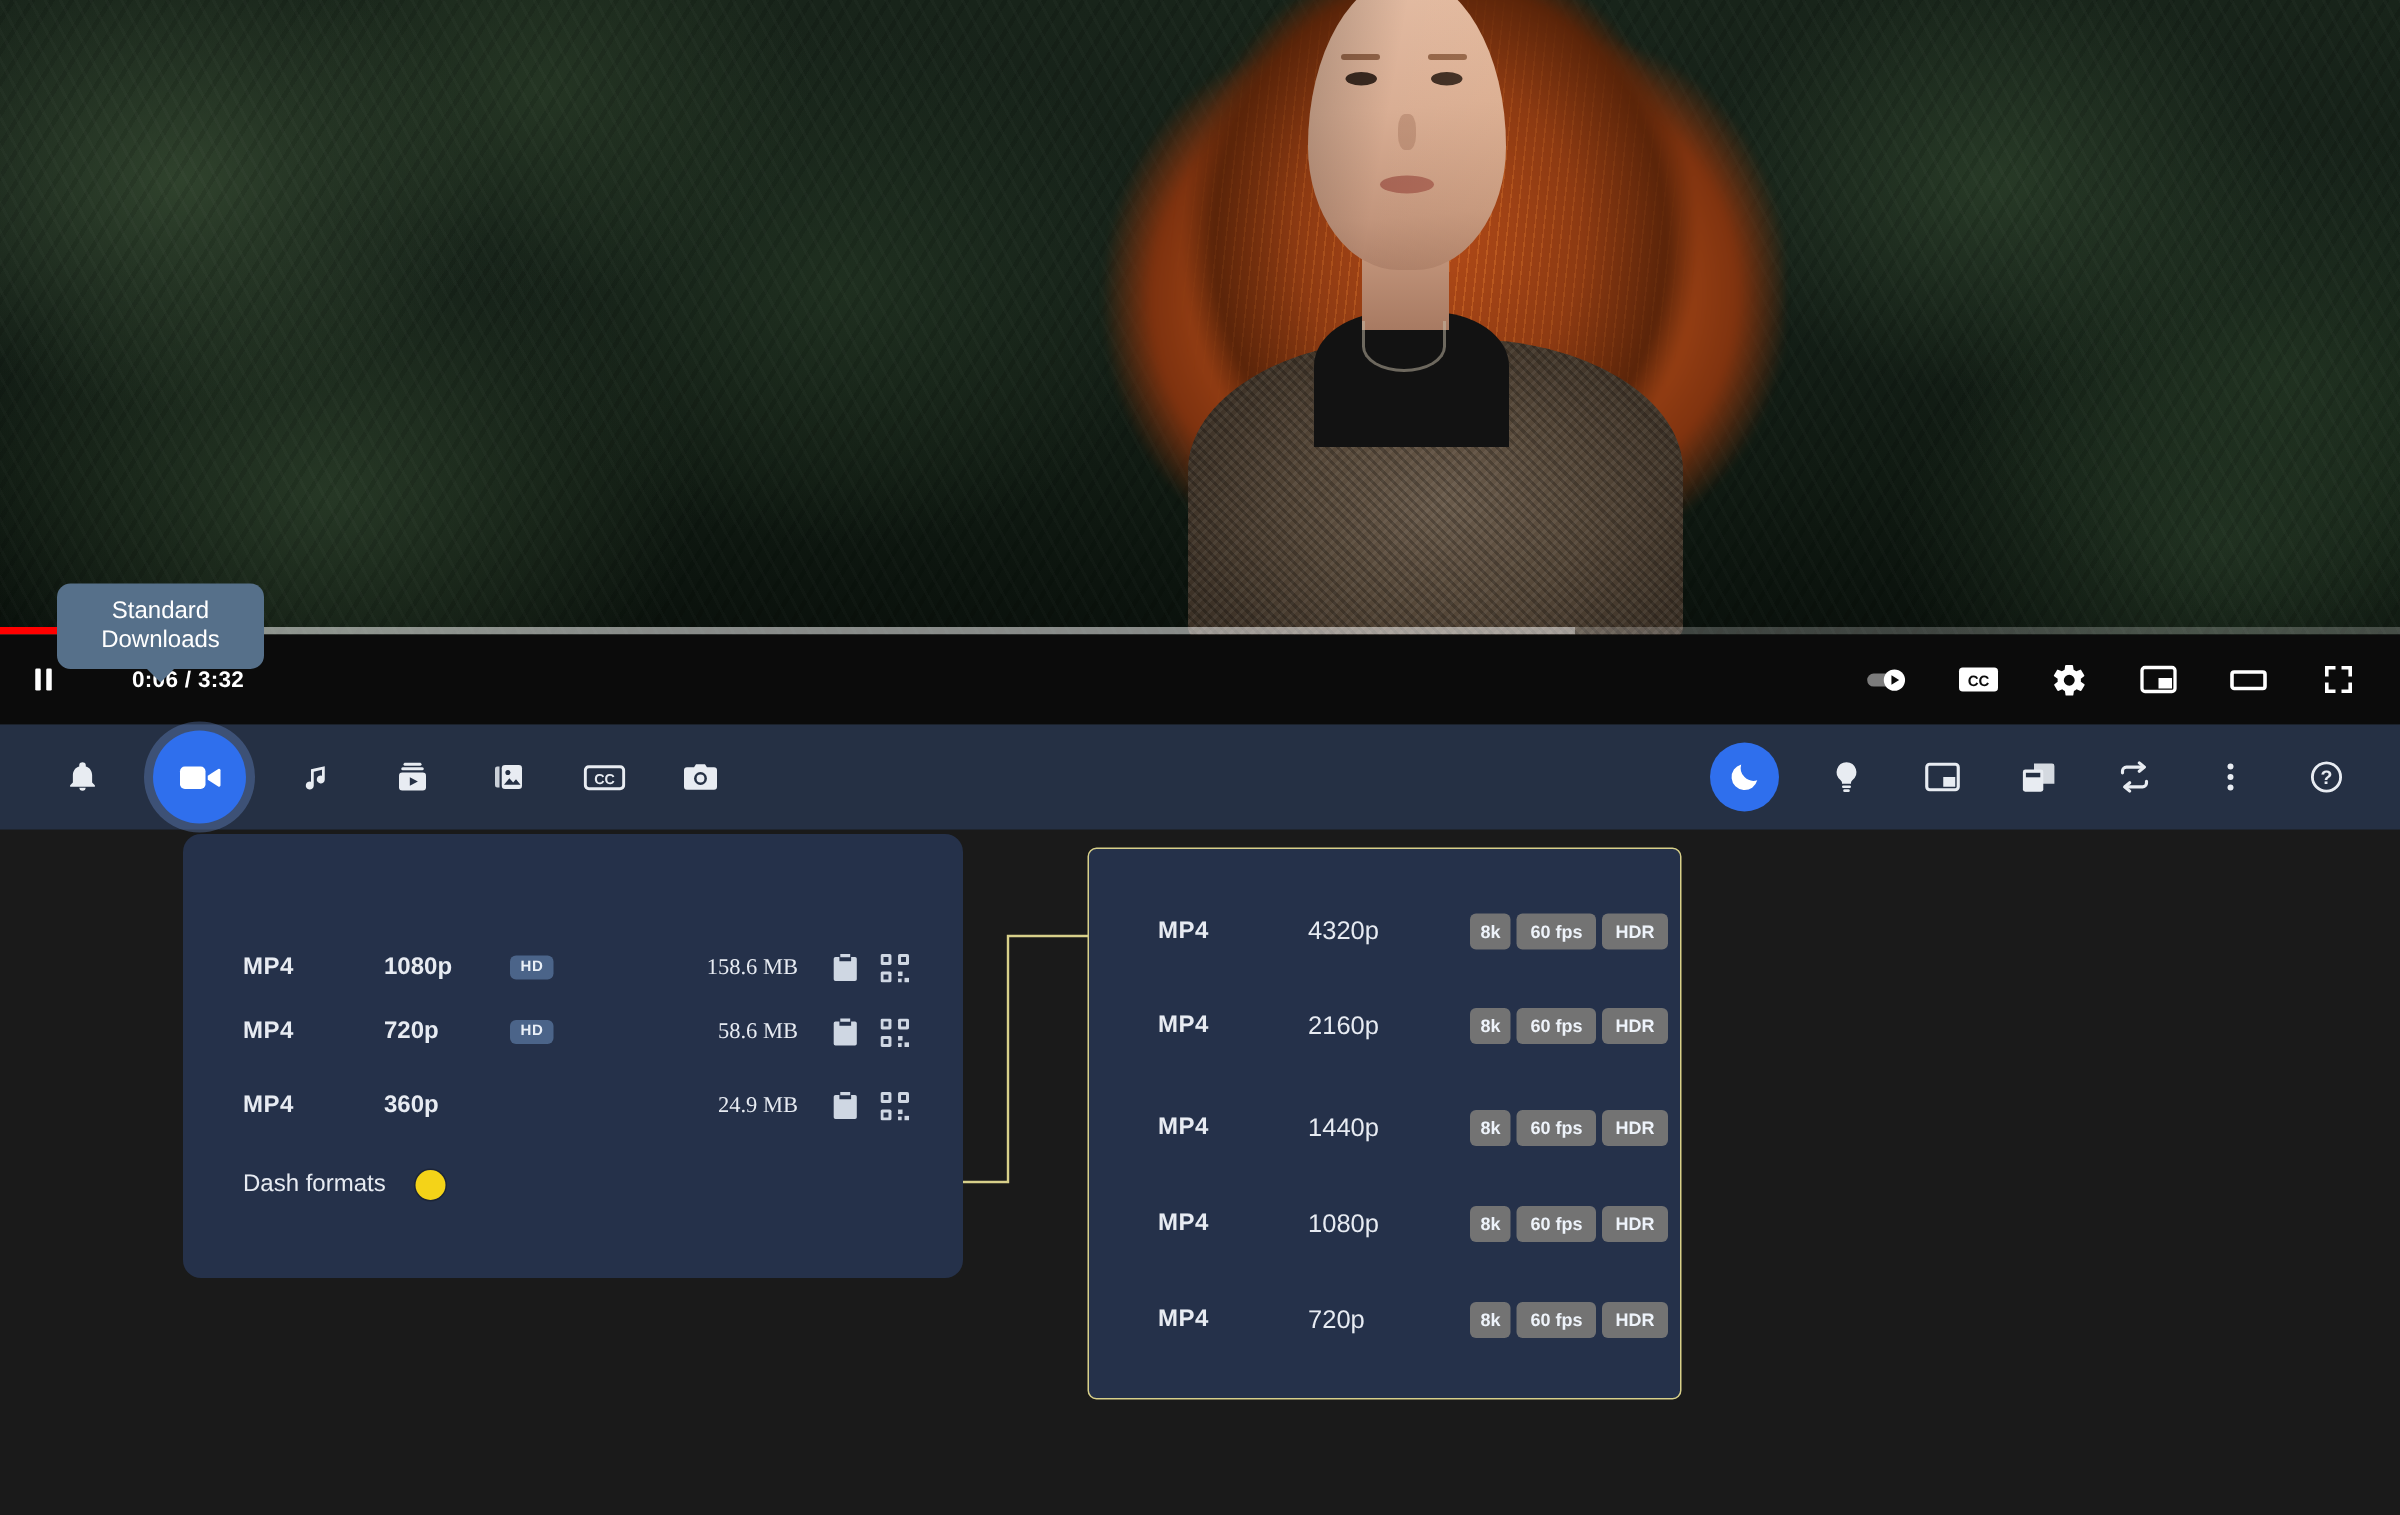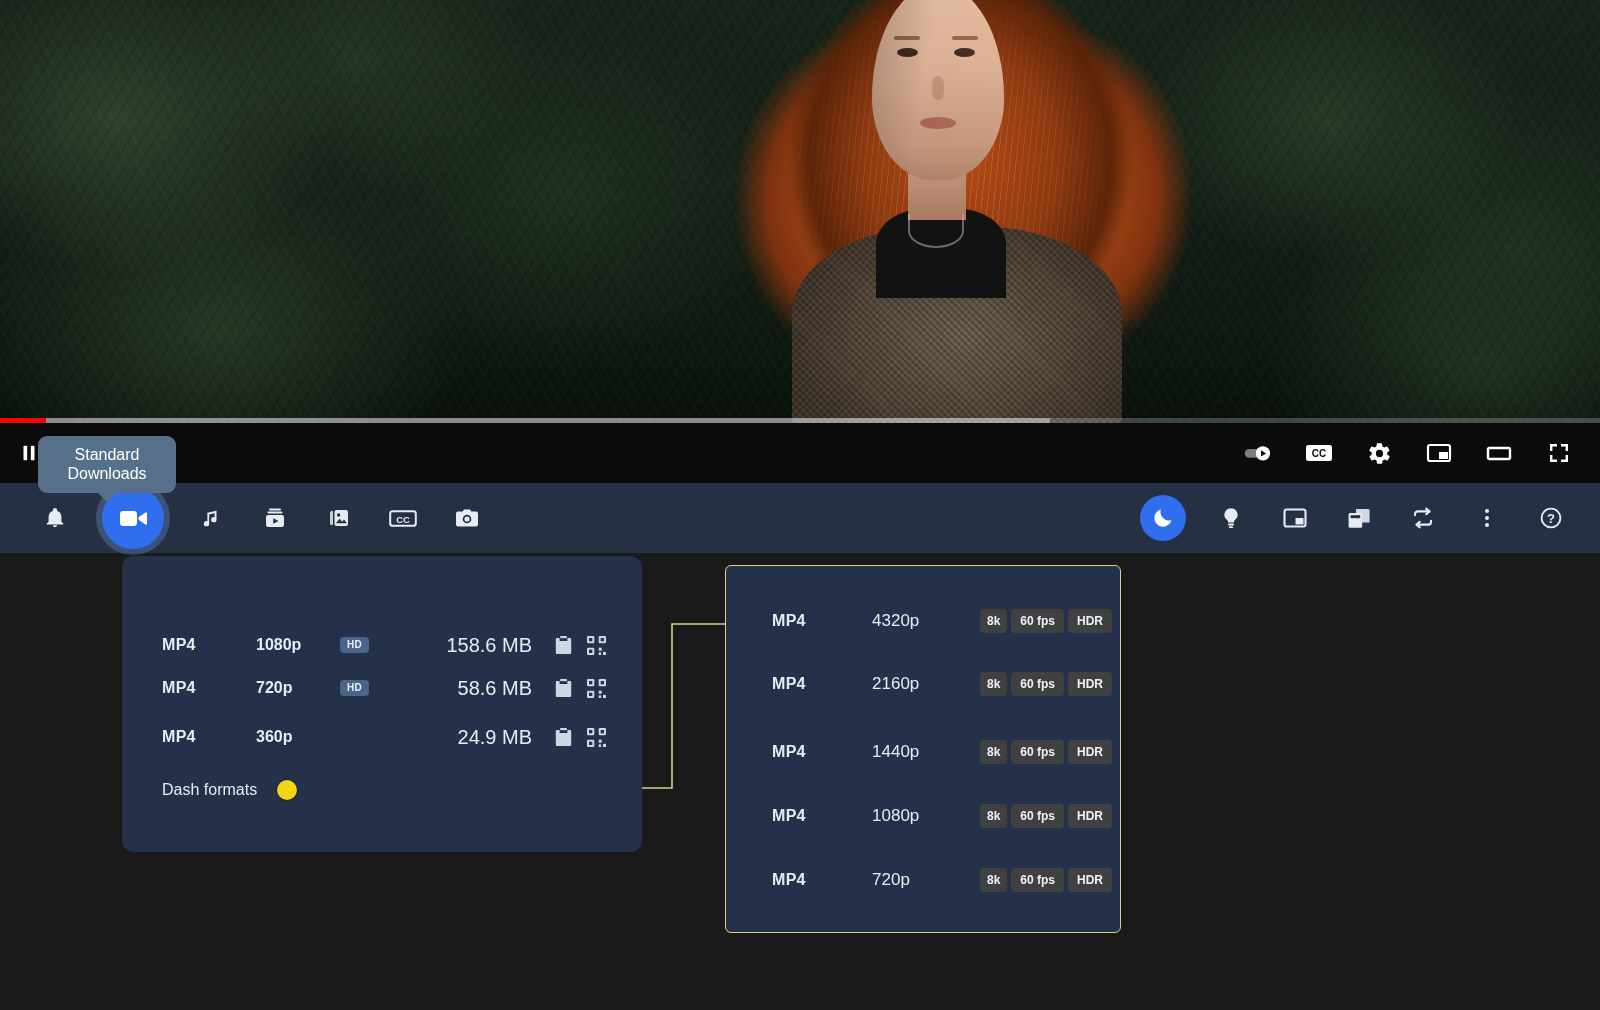--- a/index.html
+++ b/index.html
@@ -135,21 +135,21 @@
     box-shadow:0 0 0 6px rgba(120,160,235,.30);
     margin:0 2px;
   }
   #btn-dark-mode{
     width:46px; height:46px; border-radius:50%;
     background:#2f6fed; color:#fff;
   }
 
   
   #tooltip{
-    position:absolute; left:38px; top:436px; width:138px;
+    position:absolute; left:38px; top:389px; width:138px;
     background:#56708a; color:#ffffff;
     border-radius:9px; padding:9px 10px 10px;
     font-size:16px; line-height:1.2; text-align:center;
     z-index:40;
   }
   #tooltip .tip-line{ display:block; white-space:nowrap; }
   #tooltip::after{
     content:""; position:absolute; left:50%; bottom:-9px; transform:translateX(-50%);
     border-left:10px solid transparent; border-right:10px solid transparent;
     border-top:10px solid #56708a;
@@ -174,21 +174,21 @@
     display:flex; align-items:center; color:#e7ebf2;
   }
   .dl-fmt{ width:94px; font-size:16px; font-weight:bold; letter-spacing:.3px; }
   .dl-res{ width:84px; font-size:16px; font-weight:bold; }
   .dl-badge-wrap{ width:74px; display:flex; align-items:center; }
   .hd-badge{
     background:#4a6siste; background:#4b6489; color:#eaf0f8;
     font-size:10px; font-weight:bold; letter-spacing:.4px;
     padding:3px 7px; border-radius:4px; line-height:1;
   }
-  .dl-size{ width:118px; text-align:right; font-size:20px; }
+  .dl-size{ width:118px; text-align:right; font-size:15px;font-family:Liberation Serif, serif; }
   .dl-icons{ display:flex; align-items:center; gap:14px; margin-left:22px; color:#cfd7e3; }
   .dl-icons .ico{ cursor:pointer; display:flex; }
 
   #dash-row{
     position:absolute; left:40px; top:224px; display:flex; align-items:center;
   }
   #dash-label{ font-size:16px; color:#e7ebf2; margin-right:20px; }
   #dash-dot{ width:20px; height:20px; border-radius:50%; background:#f4d318; box-shadow:0 0 0 1px rgba(0,0,0,.25); cursor:pointer; }
 
   
@@ -201,21 +201,21 @@
     z-index:20;
   }
   .dash-row{
     position:absolute; left:46px; width:340px; height:30px;
     display:flex; align-items:center; color:#e7ebf2;
   }
   .dash-fmt{ width:102px; font-size:16px; font-weight:bold; letter-spacing:.3px; }
   .dash-res{ width:110px; font-size:17px; font-weight:normal; }
   .dash-tags{ display:flex; align-items:center; gap:4px; }
   .tag{
-    background:#404040; color:#eef3fa; border-radius:4px;
+    background:#737373; color:#eef3fa; border-radius:4px;
     font-size:12px; font-weight:bold; line-height:1; padding:6px 7px;
     white-space:nowrap;
   }
   .tag.wide{ padding:6px 9px; }
 </style>
 </head>
 <body>
 
 <div id="video-area">
   <div id="video-bg"></div>

